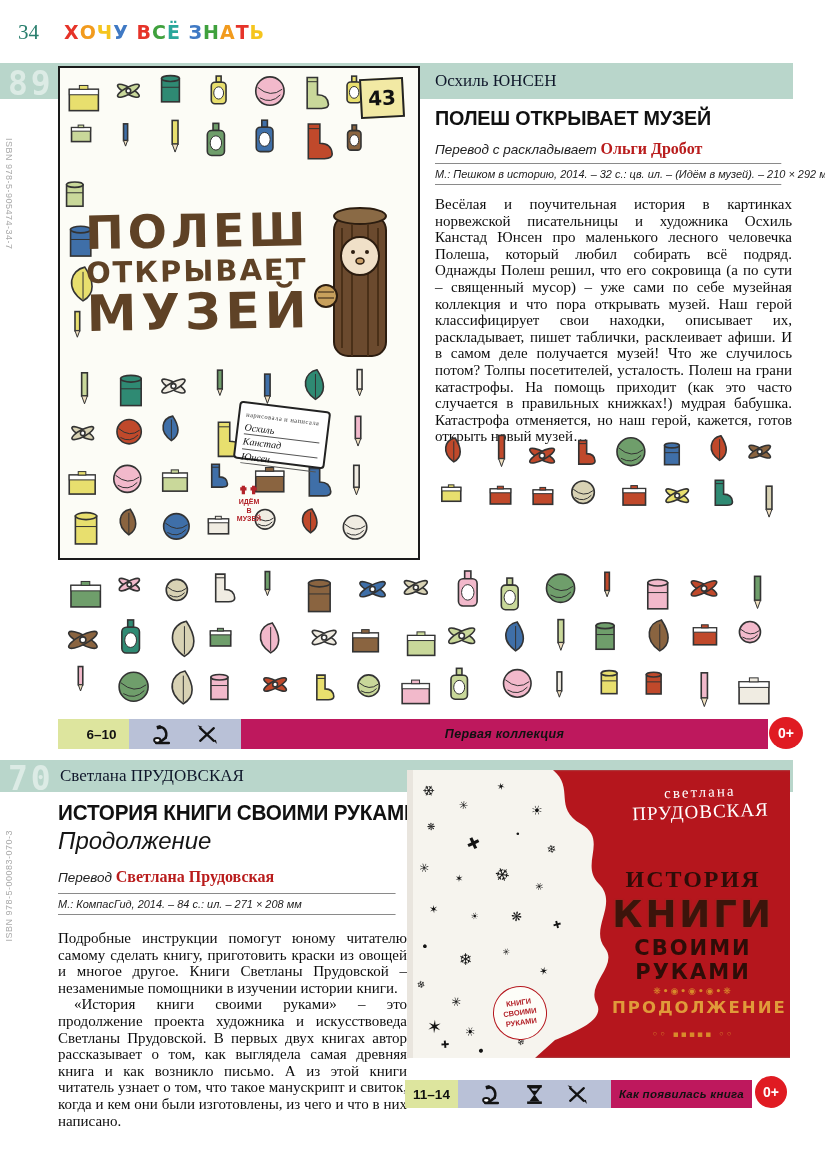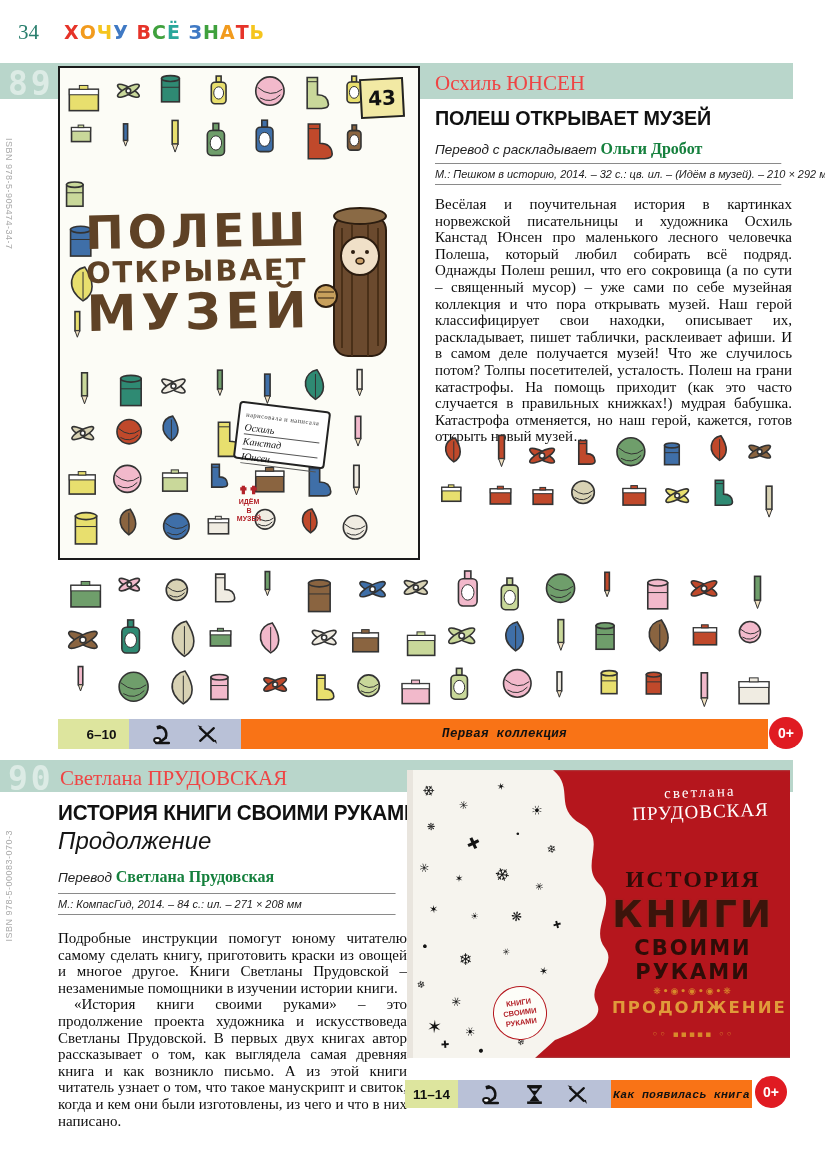--- a/index.html
+++ b/index.html
@@ -8,33 +8,33 @@
   
   .pageno{position:absolute;left:18px;top:20px;font-family:"Liberation Serif",serif;
           font-size:21px;color:#2a7f6e;}
   .logo{position:absolute;left:64px;top:21px;font-family:"DejaVu Sans",sans-serif;
         font-weight:bold;font-size:19px;letter-spacing:1px;}
   .logo span{display:inline-block;transform:scaleY(1.05);}
   
   .band{position:absolute;left:0;width:793px;background:#b9d6cb;}
   .entry-num{position:absolute;left:8px;font-family:"DejaVu Sans Mono",monospace;
              font-weight:bold;font-size:33px;line-height:1;color:#dcebe5;letter-spacing:3px;text-align:right;}
-  .band-author{position:absolute;font-size:21px;color:#ef4444;text-align:right;}
+  .band-author{position:absolute;font-size:17px;color:#0f172a;text-align:right;}
   
   .isbn{position:absolute;left:4px;writing-mode:vertical-rl;font-family:"Liberation Sans",sans-serif;
         font-size:9px;color:#a9a9a9;letter-spacing:.5px;}
   .isbn.flip{transform:rotate(180deg);}
   
   .title{position:absolute;font-family:"Liberation Sans",sans-serif;font-weight:bold;
          font-size:21px;letter-spacing:-.2px;transform:scaleX(.94);transform-origin:left top;white-space:nowrap;}
   .subtitle{position:absolute;font-family:"Liberation Sans",sans-serif;font-style:italic;
             font-size:24px;color:#161616;}
   .credit{position:absolute;font-family:"Liberation Sans",sans-serif;font-style:italic;
           font-size:13.5px;color:#222;white-space:nowrap;}
-  .credit b{font-family:"Liberation Serif",serif;font-style:normal;font-size:16px;color:#15803d;}
+  .credit b{font-family:"Liberation Serif",serif;font-style:normal;font-size:16px;color:#b91c1c;}
   .imprint{position:absolute;border-top:1px solid #8a8a8a;border-bottom:1px solid #8a8a8a;
            padding:4px 0;font-family:"Liberation Sans",sans-serif;font-style:italic;
            font-size:11.3px;color:#1d1d1d;transform:scaleX(.97);transform-origin:left top;white-space:nowrap;}
   .body-text{position:absolute;text-align:justify;font-size:15px;line-height:16.6px;color:#0d0d0d;}
   .body-text p{margin:0;}
   .body-text p + p{text-indent:16px;}
   
   .cover89{position:absolute;left:58px;top:66px;width:362px;height:494px;background:#fcfcf6;
            border:2px solid #1a1a1a;box-sizing:border-box;overflow:hidden;}
   .cover89 .big-title{position:absolute;left:26px;top:140px;width:230px;color:#5f4226;
@@ -69,22 +69,22 @@
   .c90stamp{position:absolute;left:86px;top:216px;width:52px;height:52px;border-radius:50%;
             background:#fdfdf8;border:1.5px solid #b5161d;color:#b3232a;text-align:center;
             font-size:7.5px;font-weight:bold;line-height:1.3;display:flex;flex-direction:column;
             justify-content:center;font-family:"Liberation Sans",sans-serif;transform:rotate(-8deg);}
   .doodlechar{position:absolute;font-family:"DejaVu Sans",sans-serif;color:#131313;line-height:1;}
   
   .footer{position:absolute;display:flex;font-family:"Liberation Sans",sans-serif;}
   .agebox{background:#dde59e;display:flex;align-items:center;justify-content:center;
           font-weight:bold;font-size:13.5px;}
   .iconbox{background:#b9c1d7;display:flex;align-items:center;justify-content:space-evenly;}
-  .tagbar{background:#f97316;flex:1;display:flex;align-items:center;justify-content:center;
-          font-weight:bold;font-style:italic;font-size:12.5px;letter-spacing:.3px;font-family:Liberation Mono, monospace;}
+  .tagbar{background:#be185d;flex:1;display:flex;align-items:center;justify-content:center;
+          font-weight:bold;font-style:italic;font-size:12.5px;letter-spacing:.3px;}
   .agemark{position:absolute;background:#e01b22;color:#fff;font-family:"Liberation Sans",sans-serif;
            font-weight:bold;font-size:14px;border-radius:50%;display:flex;align-items:center;justify-content:center;}
   .illo{position:absolute;}
 </style>
 </head>
 <body>
 
 <div class="page">
 
   <div class="pageno">34</div>
@@ -644,21 +644,21 @@
           </g>
           <path d="M4 4 L1.5 1.2 L6 2.6 Z" fill="#131313"></path>
           <path d="M17 16 l3 3 l-1-4 Z" fill="#131313"></path>
         </svg>
       </div>
     <div class="tagbar">Первая коллекция</div>
   </div>
   <div class="agemark" style="left:769px;top:717px;width:34px;height:32px;">0+</div>
 
   <div class="band" style="top:760px;height:32px;"></div>
-  <div class="entry-num" style="top:762px;">90</div>
+  <div class="entry-num" style="top:762px;">70</div>
   <div class="band-author" style="left:60px;top:766px;">Светлана ПРУДОВСКАЯ</div>
   <div class="isbn flip" style="top:830px;">ISBN 978-5-00083-070-3</div>
 
   <div class="title" style="left:58px;top:800px;font-size:22px;">ИСТОРИЯ КНИГИ СВОИМИ РУКАМИ</div>
   <div class="subtitle" style="left:58px;top:827px;">Продолжение</div>
   <div class="credit" style="left:58px;top:868px;">
     <span>Перевод</span>&nbsp;<b>Светлана Прудовская</b>
   </div>
   <div class="imprint" style="left:58px;top:893px;width:348px;">М.: КомпасГид, 2014. – 84 с.: ил. – 271 × 208 мм</div>
   <div class="body-text" style="left:58px;top:930px;width:349px;">

